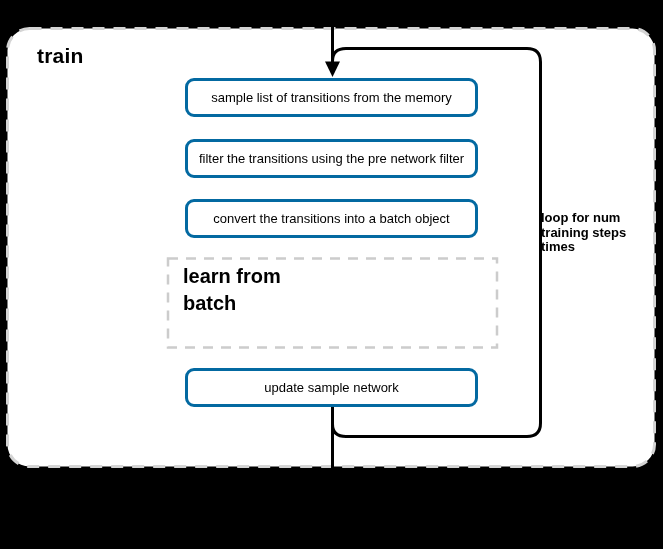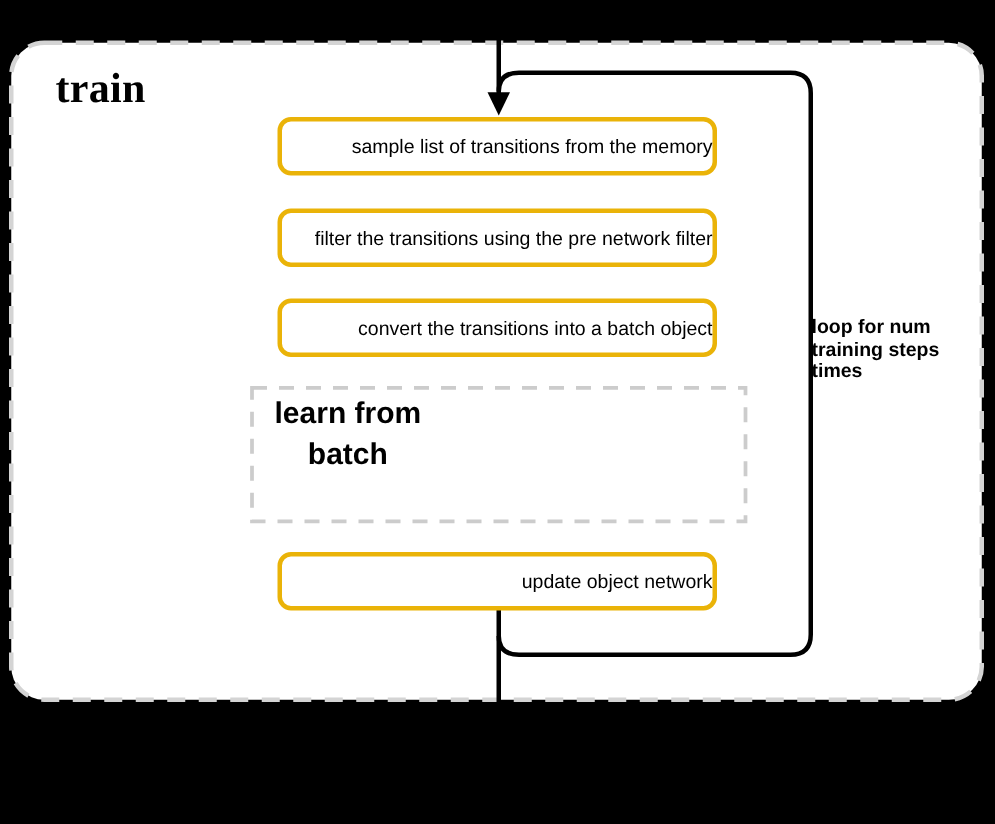--- a/index.html
+++ b/index.html
@@ -9,42 +9,41 @@
     position: relative;
     overflow: hidden;
     font-family: "Liberation Sans", sans-serif;
     color: #000000;
   }
   .stage { position: absolute; left: 0; top: 0; width: 663px; height: 549px; }
   svg.layer { position: absolute; left: 0; top: 0; }
 
   .train-title {
     position: absolute; left: 37px; top: 44px;
-    font-size: 28px; font-weight: bold; letter-spacing: 0.2px; font-family: Liberation Serif, serif;
+    font-size: 21px; font-weight: bold; letter-spacing: 0.2px;
   }
 
   .gbox {
     position: absolute; left: 185px; width: 293px; height: 39px;
     box-sizing: border-box;
     background: #ffffff;
-    border: 3px solid #eab308;
+    border: 3px solid #0369a1;
     border-radius: 9px;
-    display: flex; align-items: center; justify-content: flex-end;
+    display: flex; align-items: center; justify-content: center;
     font-size: 13px; text-align: center;
   }
   .gbox-1 { top: 78px; }
   .gbox-2 { top: 139px; }
   .gbox-3 { top: 199px; }
   .gbox-4 { top: 368px; }
 
   .learn-label {
     position: absolute; left: 183px; top: 263px;
     font-size: 20px; font-weight: bold; line-height: 27px;
     white-space: pre-line;
-    text-align: center;
   }
 
   .loop-label {
     position: absolute; left: 541px; top: 211px; width: 112px;
     font-size: 13px; font-weight: bold; line-height: 14.5px;
     text-align: left;
     white-space: pre-line;
   }
 </style>
 </head>
@@ -78,20 +77,20 @@
   </div>
 
   <div class="gbox gbox-2">
     <span>filter the transitions using the pre network filter</span>
   </div>
 
   <div class="learn-label">learn from
 batch</div>
 
   <div class="gbox gbox-4">
-    <span>update object network</span>
+    <span>update sample network</span>
   </div>
 
   <div class="loop-label">loop for num
 training steps
 times</div>
 
 </div>
 
 </body></html>

